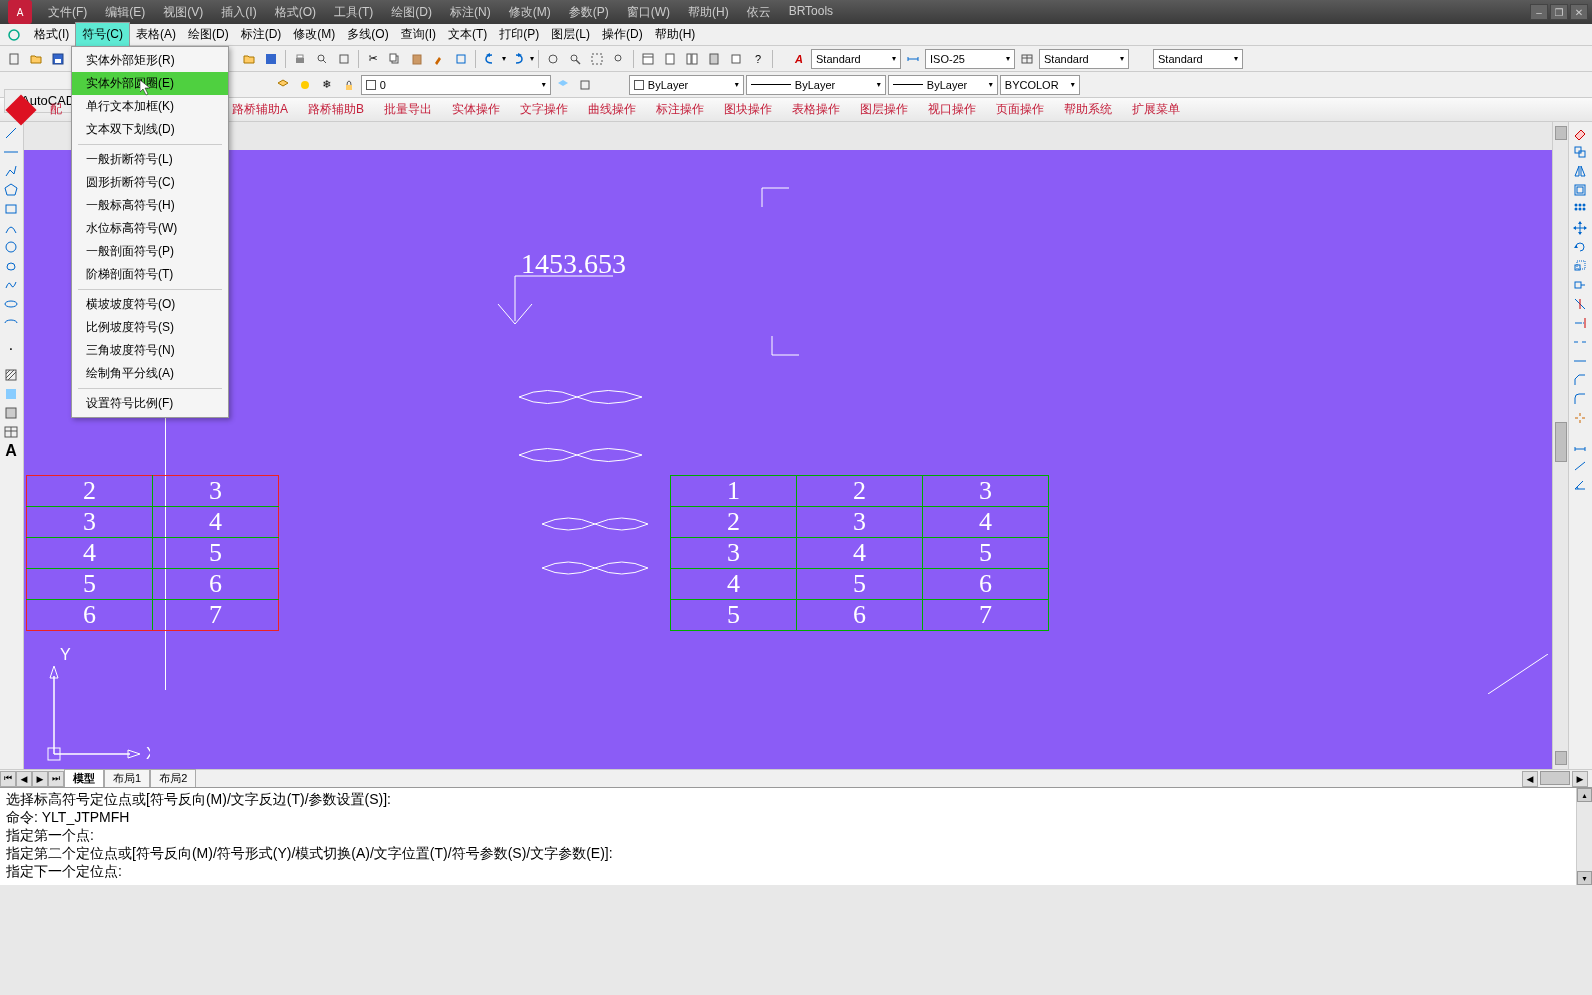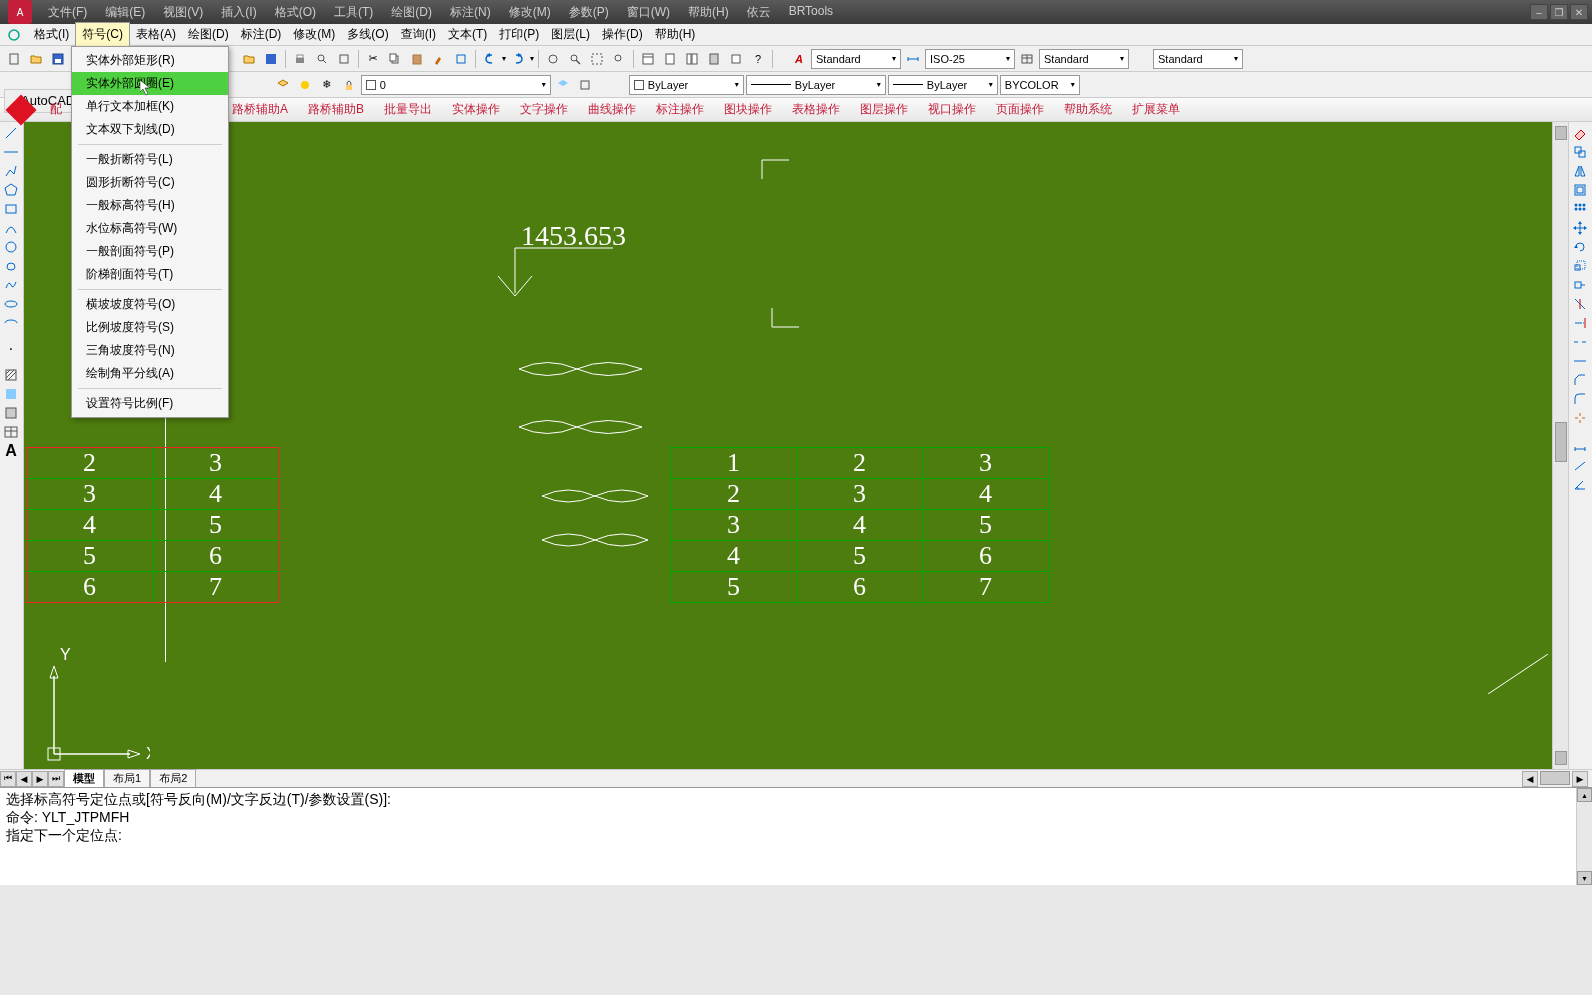--- a/index.html
+++ b/index.html
@@ -10,21 +10,21 @@
 .app-icon { width: 24px; height: 24px; background: #c41e3a; border-radius: 3px; margin: 0 8px; display: flex; align-items: center; justify-content: center; color: #fff; font-size: 10px; }
 .menu-top { display: flex; gap: 2px; }
 .menu-top-item { padding: 16px 8px; cursor: pointer; }
 .window-controls { margin-left: auto; display: flex; gap: 2px; padding-right: 4px; }
 .window-btn { width: 18px; height: 16px; background: #666; border: 1px solid #444; display: flex; align-items: center; justify-content: center; font-size: 10px; color: #ccc; cursor: pointer; }
 
 
 .menu-bar2 { height: 22px; background: #f0f0f0; border-bottom: 1px solid #ccc; display: flex; align-items: center; font-size: 12px; padding-left: 4px; }
 .mb2-icon { width: 20px; height: 18px; display: inline-flex; align-items: center; justify-content: center; margin-right: 4px; }
 .menu2-item { padding: 3px 6px; cursor: pointer; position: relative; }
-.menu2-item.active { background: #fef9c3; border: 1px solid #999; }
+.menu2-item.active { background: #5eead4; border: 1px solid #999; }
 
 
 .dropdown { position: absolute; top: 46px; left: 71px; width: 158px; background: #f5f5f5; border: 1px solid #999; box-shadow: 2px 2px 5px rgba(0,0,0,0.3); z-index: 100; font-size: 12px; padding: 2px 0; }
 .dd-item { padding: 3px 10px 3px 14px; cursor: pointer; position: relative; }
 .dd-item.highlighted { background: #4fd040; }
 .dd-sep { height: 1px; background: #ccc; margin: 3px 6px; }
 
 
 .toolbar-row { height: 26px; background: #f0f0f0; border-bottom: 1px solid #ccc; display: flex; align-items: center; gap: 2px; padding: 0 4px; font-size: 11px; }
 .tb-btn { width: 20px; height: 20px; border: 1px solid transparent; display: flex; align-items: center; justify-content: center; cursor: pointer; background: #f0f0f0; }
@@ -40,21 +40,21 @@
 .custom-strip { height: 24px; background: linear-gradient(#fafafa,#e8e8e8); border-bottom: 1px solid #ccc; display: flex; align-items: center; font-size: 12px; padding-left: 2px; }
 .red-icon { width: 22px; height: 22px; background: #d12; transform: rotate(45deg); margin: 0 8px; }
 .cs-item { padding: 4px 10px; color: #c41e3a; cursor: pointer; }
 
 
 .main-area { display: flex; height: 647px; }
 .left-toolbar { width: 24px; background: #f0f0f0; border-right: 1px solid #ccc; display: flex; flex-direction: column; gap: 1px; padding-top: 2px; }
 .lt-btn { width: 22px; height: 18px; display: flex; align-items: center; justify-content: center; cursor: pointer; }
 .lt-btn svg { width: 14px; height: 14px; }
 .right-toolbar { width: 24px; background: #f0f0f0; border-left: 1px solid #ccc; display: flex; flex-direction: column; gap: 1px; padding-top: 2px; }
-.canvas-wrap { flex: 1; background: #4d7c0f; position: relative; overflow: hidden; }
+.canvas-wrap { flex: 1; background: #8b5cf6; position: relative; overflow: hidden; margin-top: 28px; }
 .vscroll { width: 16px; background: #e8e8e8; border-left: 1px solid #ccc; position: relative; }
 .vscroll-thumb { position: absolute; left: 2px; width: 12px; background: #c0c0c0; border: 1px solid #999; }
 
 
 .elevation-label { position: absolute; color: #fff; font-family: "SimSun", serif; font-size: 28px; }
 .canvas-table { position: absolute; border-collapse: collapse; }
 .canvas-table td { border: 1px solid #0a0; color: #fff; font-family: "SimSun", serif; font-size: 26px; text-align: center; width: 126px; height: 31px; }
 .canvas-table.red-border { border: 1px solid #e22; }
 .canvas-table.red-border tr:first-child td { border-top: 1px solid #e22; }
 .canvas-table.red-border tr:last-child td { border-bottom: 1px solid #e22; }
@@ -741,19 +741,21 @@
   <div class="lt-hscroll">
     <div class="lt-nav-btn">◀</div>
     <div style="width:30px;height:14px;background:#ccc;border:1px solid #999"></div>
     <div class="lt-nav-btn">▶</div>
   </div>
 </div>
 
 <div class="cmd-area">
   <div class="cmd-line">选择标高符号定位点或[符号反向(M)/文字反边(T)/参数设置(S)]:</div>
   <div class="cmd-line">命令: YLT_JTPMFH</div>
+  <div class="cmd-line">指定第一个点:</div>
+  <div class="cmd-line">指定第二个定位点或[符号反向(M)/符号形式(Y)/模式切换(A)/文字位置(T)/符号参数(S)/文字参数(E)]:</div>
   <div class="cmd-line">指定下一个定位点:</div>
 
   <div class="cmd-vscroll">
     <div class="cmd-vscroll-btn">▴</div>
     <div class="cmd-vscroll-btn" style="position:absolute;bottom:0;width:100%">▾</div>
   </div>
 </div>
 
 </body></html>

